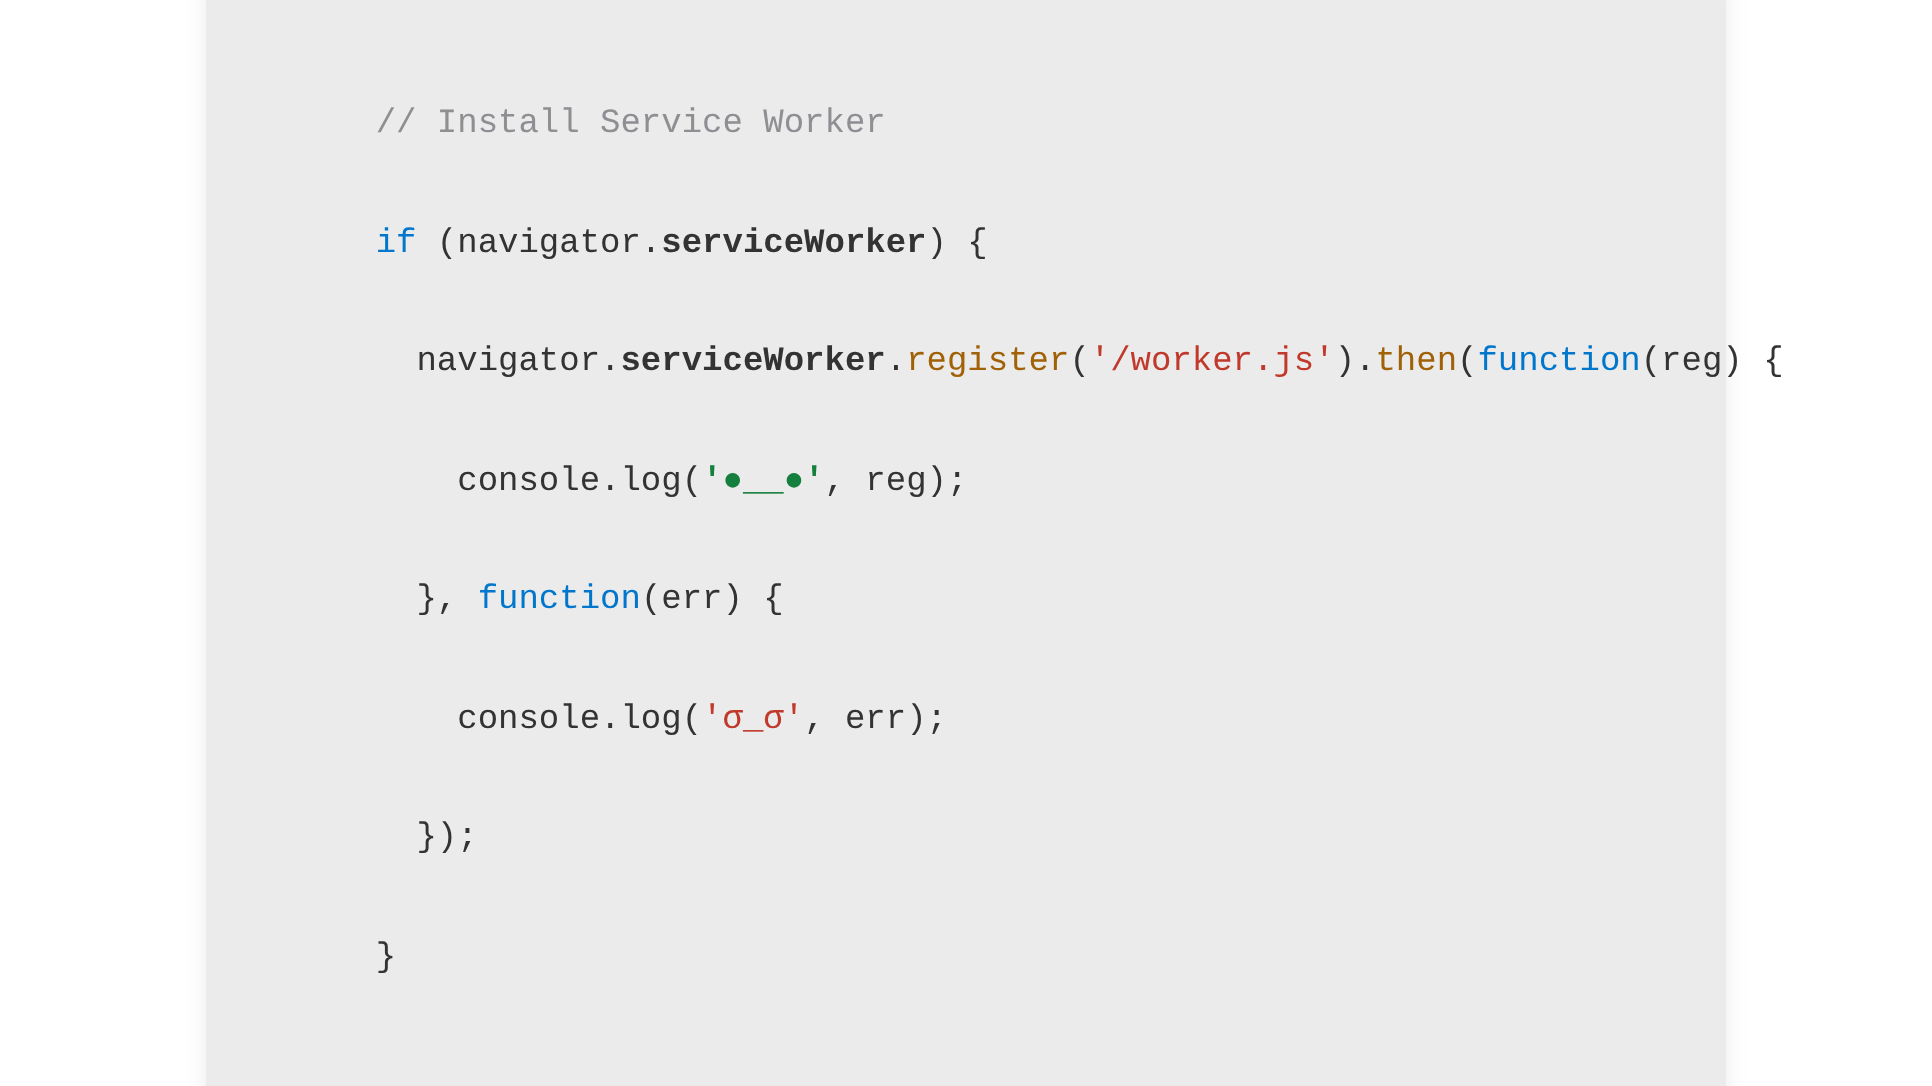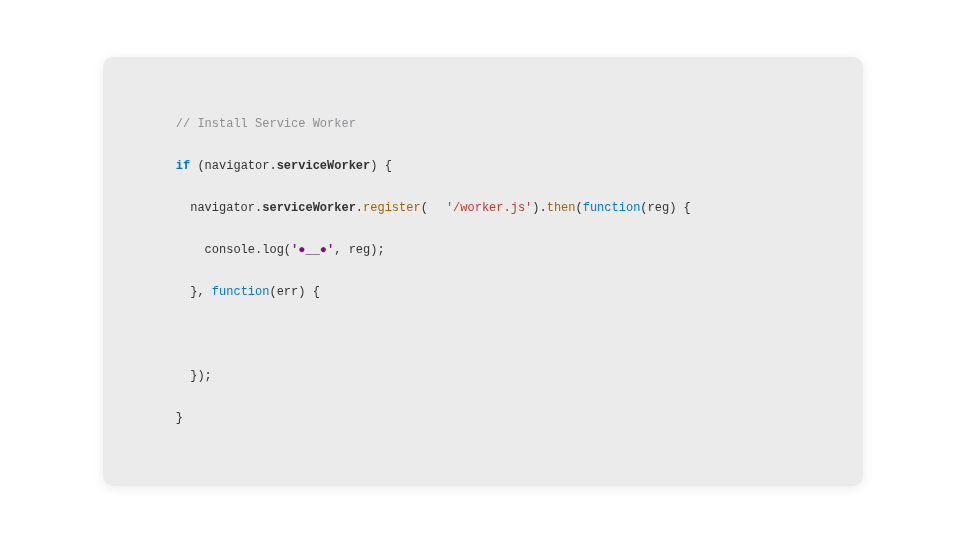--- a/index.html
+++ b/index.html
@@ -22,36 +22,36 @@
       background-color: #ebebeb;
       border-radius: 10px;
       padding: 36px 44px;
       width: 760px;
       min-height: 290px;
       box-shadow: 0 2px 12px rgba(0,0,0,0.08);
     }
 
     .code-block {
       font-family: 'Menlo', 'Monaco', 'Courier New', monospace;
-      font-size: 12px;
+      font-size: 17px;
       line-height: 1.75;
       white-space: pre;
     }
 
     .c-comment   { color: #8e8e93; }
-    .c-keyword   { color: #0077cc; font-weight: bold; }
+    .c-keyword   { color: #0077cc; }
     .c-plain     { color: #333333; text-align: center; }
   </style>
 </head>
 <body>
 
 <div class="code-card">
   <div class="code-block">
     <span class="c-comment">// Install Service Worker</span><br>
     <span class="c-keyword">if</span><span class="c-plain"> (navigator.<strong>serviceWorker</strong>) {</span><br>
-    <span class="c-plain">  navigator.<strong>serviceWorker</strong>.<span style="color:#a16207;">register</span>(<span style="color:#c0392b;margin-left:18px;">'/worker.js'</span>).<span style="color:#a16207;">then</span>(<span style="color:#0077cc;">function</span>(reg) {</span><br>
-    <span class="c-plain">    console.<span style="color:#333;">log</span>(<span style="color:#701a75;font-weight:bold;">'●__●'</span>, reg);</span><br>
+    <span class="c-plain">  navigator.<strong>serviceWorker</strong>.<span style="color:#a16207;">register</span>(<span style="color:#c0392b;">'/worker.js'</span>).<span style="color:#a16207;">then</span>(<span style="color:#0077cc;">function</span>(reg) {</span><br>
+    <span class="c-plain">    console.<span style="color:#333;">log</span>(<span style="color:#15803d;font-weight:bold;">'●__●'</span>, reg);</span><br>
     <span class="c-plain">  }, <span style="color:#0077cc;">function</span>(err) {</span><br>
-    <br>
+    <span class="c-plain">    console.<span style="color:#333;">log</span>(<span style="color:#c0392b;">'σ_σ'</span>, err);</span><br>
     <span class="c-plain">  });</span><br>
     <span class="c-plain">}</span>
   </div>
 </div>
 
 </body></html>

